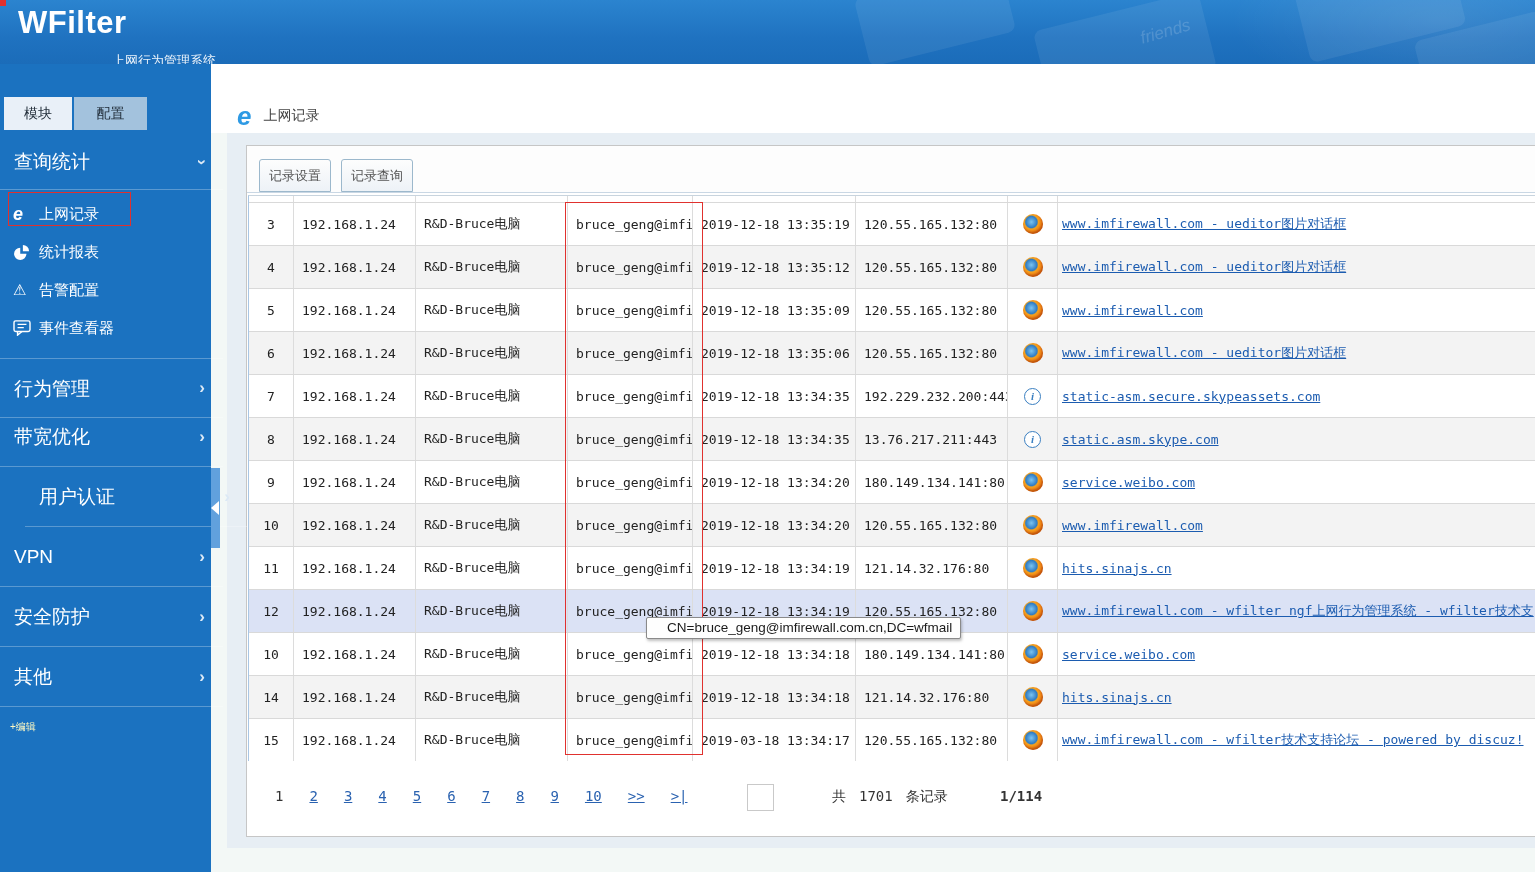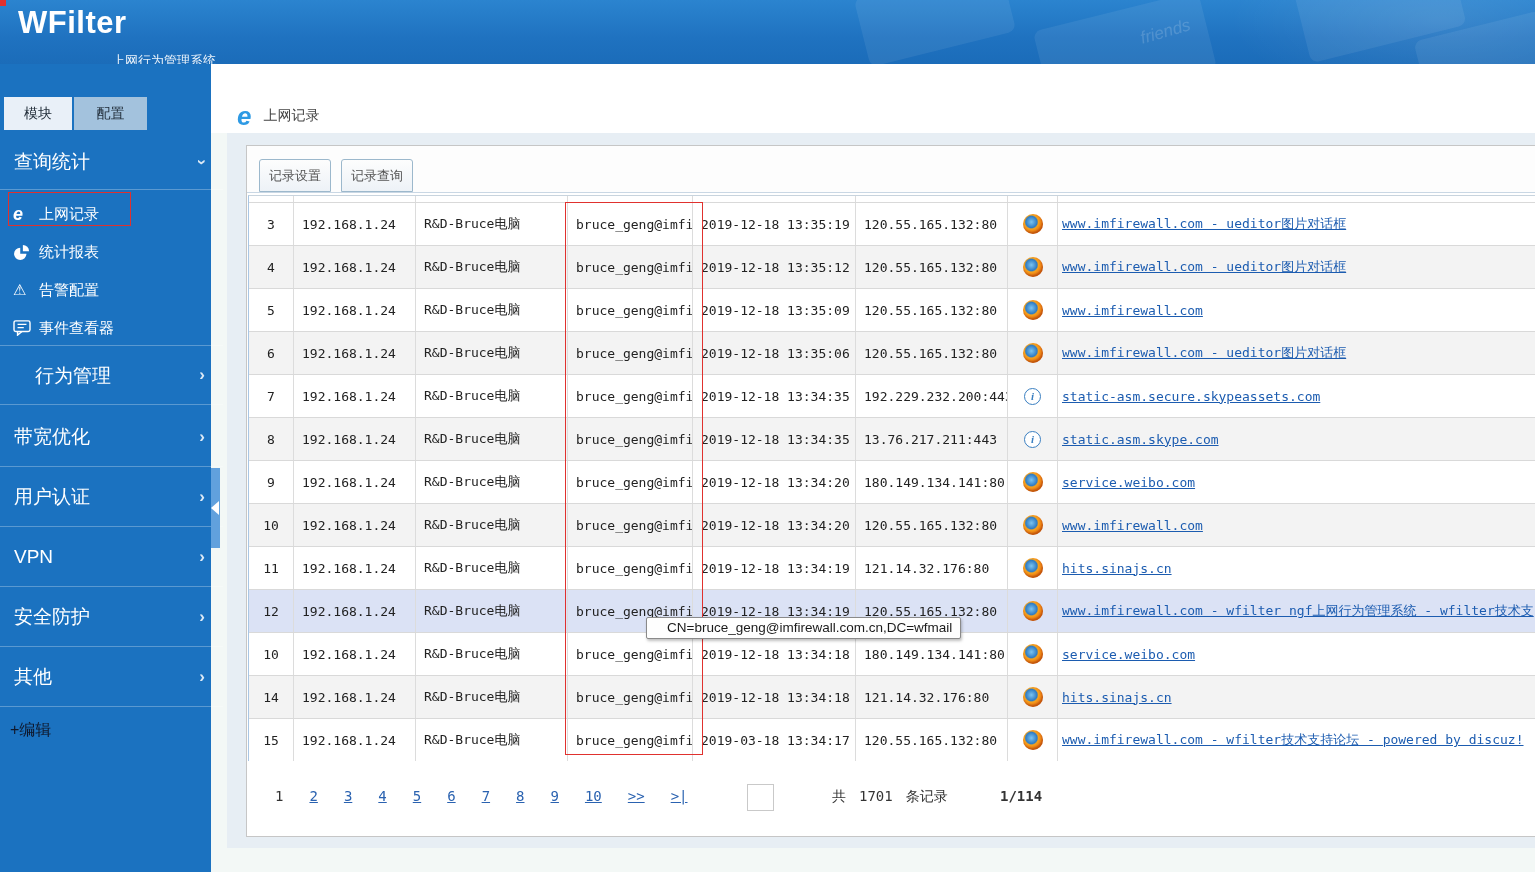--- a/index.html
+++ b/index.html
@@ -28,21 +28,21 @@
     border-bottom:1px solid rgba(255,255,255,.28); font-size:19px; cursor:pointer; }
   .menu-header .lbl { margin-left:14px; }
   .chev { position:absolute; right:18px; top:0; height:100%; display:flex; align-items:center;
     font-size:17px; font-weight:bold; color:#dce9f5; }
   .chev.down span { display:inline-block; transform:rotate(90deg); }
   .submenu-item { position:absolute; left:0; width:211px; height:38px; display:flex; align-items:center; cursor:pointer; font-size:15px; }
   .submenu-item .ico { width:26px; margin-left:13px; display:flex; align-items:center; justify-content:flex-start; }
   .ie-e { font-weight:bold; font-style:italic; font-size:18px; color:#fff; line-height:1; }
   .warn-glyph { font-size:15px; color:#fff; }
   .section-item { font-size:19px; }
-  .side-edit { position:absolute; left:10px; top:656px; font-size:16px; color:#0f172a; cursor:pointer; }
+  .side-edit { position:absolute; left:10px; top:656px; font-size:10px; color:#fef9c3; cursor:pointer; }
 
   .collapse-handle { position:absolute; left:211px; top:468px; width:9px; height:80px; background:#61a1dd; z-index:6; cursor:pointer; }
   .collapse-handle .tri { position:absolute; left:0px; top:33px; width:0; height:0;
     border-top:7px solid transparent; border-bottom:7px solid transparent; border-right:8px solid #fff; }
 
   
   .main-top-strip { position:absolute; left:211px; top:64px; width:1324px; height:69px; background:#fff; z-index:1; }
   .page-title-row { position:absolute; left:237px; top:106px; display:flex; align-items:center; gap:12px; z-index:3; }
   .ie-big { font-weight:bold; font-style:italic; font-size:26px; color:#2e9ae4; line-height:20px; }
   .page-title { font-size:14px; color:#444; }
@@ -161,33 +161,33 @@
     <span class="ico">
       <svg width="18" height="16" viewBox="0 0 20 18">
           <rect x="1" y="1" width="18" height="12" rx="2" fill="none" stroke="#fff" stroke-width="1.6"></rect>
           <path d="M5 13 L5 17 L10 13" fill="none" stroke="#fff" stroke-width="1.6"></path>
           <path d="M5 5 h10 M5 8.5 h7" stroke="#fff" stroke-width="1.4"></path>
         </svg>
     </span>
     <span>事件查看器</span>
   </div>
 
-  <div class="menu-header section-item" style="top:281px; height:60px; line-height:60px; border-top:1px solid rgba(255,255,255,.28);padding-left:21px;">
+  <div class="menu-header section-item" style="top:294px; height:60px; line-height:60px; border-top:1px solid rgba(255,255,255,.28);">
     <span class="lbl">行为管理</span>
     <span class="chev">
         <span>›</span>
       </span>
   </div>
   <div class="menu-header section-item" style="top:343px; height:60px; line-height:60px;">
     <span class="lbl">带宽优化</span>
     <span class="chev">
         <span>›</span>
       </span>
   </div>
-  <div class="menu-header section-item" style="top:403px; height:60px; line-height:60px;">
+  <div class="menu-header section-item" style="top:403px; height:60px; line-height:60px;margin-left:25px;">
     <span class="lbl">用户认证</span>
     <span class="chev">
         <span>›</span>
       </span>
   </div>
   <div class="menu-header section-item" style="top:463px; height:60px; line-height:60px;">
     <span class="lbl">VPN</span>
     <span class="chev">
         <span>›</span>
       </span>

